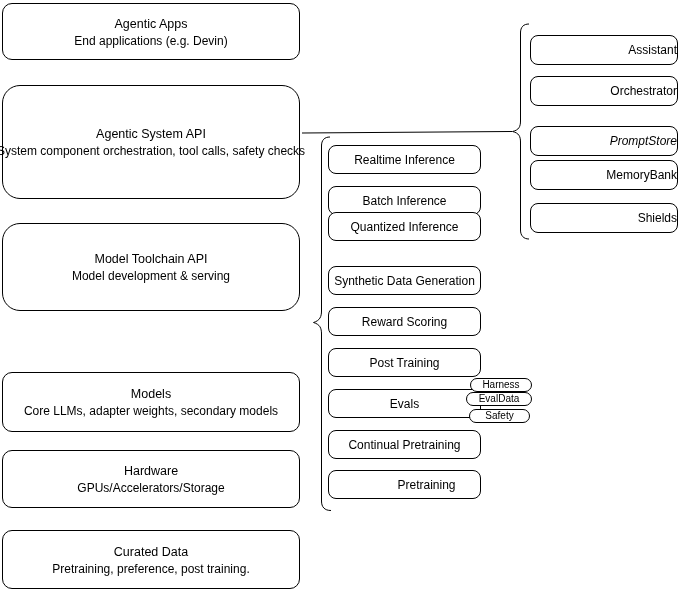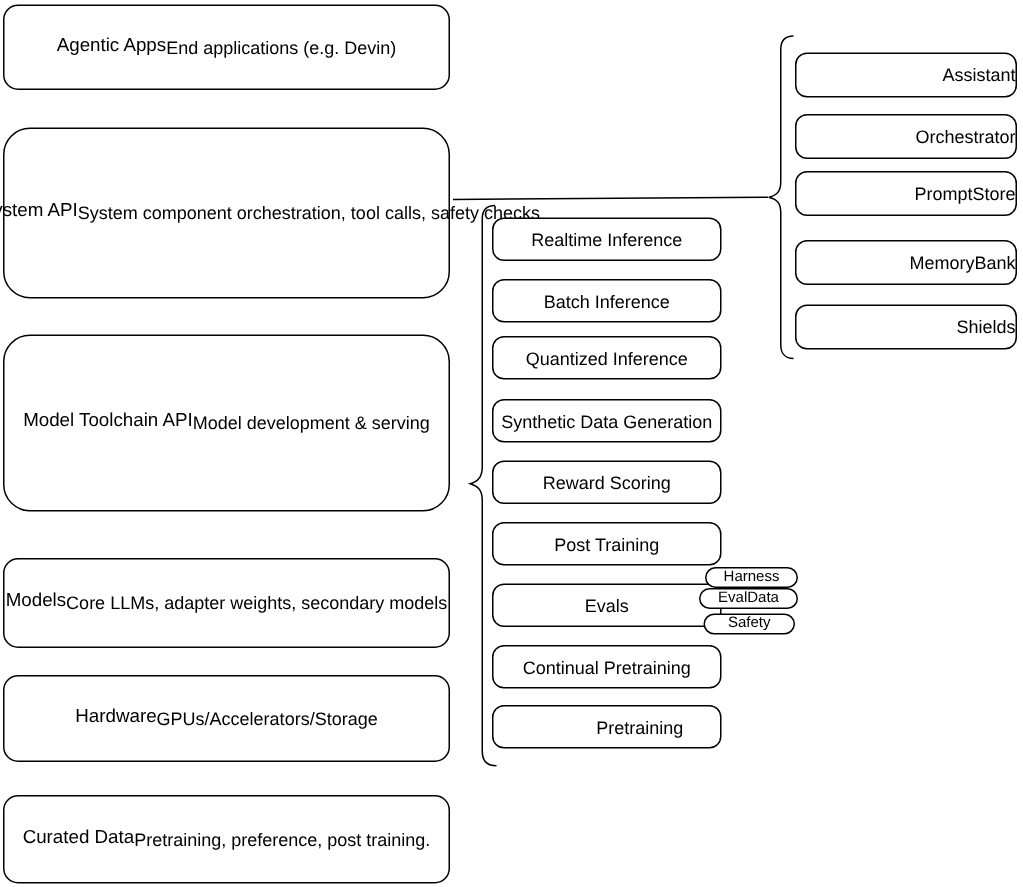--- a/index.html
+++ b/index.html
@@ -24,20 +24,21 @@
     pointer-events: none;
   }
   .lbox {
     position: absolute;
     left: 2px;
     width: 298px;
     border: 1px solid #000000;
     border-radius: 10px;
     background: #ffffff;
     display: flex;
+    flex-direction: column;
     align-items: center;
     justify-content: center;
     text-align: center;
   }
   .lbox.big { border-radius: 18px; }
   .ltitle {
     font-size: 12.5px;
     line-height: 15px;
     margin-bottom: 3px;
     white-space: nowrap;
@@ -106,21 +107,21 @@
   <div class="lbox" style="top:3px; height:57px;">
     <div class="ltitle">Agentic Apps</div>
     <div class="lsub">End applications (e.g. Devin)</div>
   </div>
 
   <div class="lbox big" style="top:85px; height:114px;">
     <div class="ltitle">Agentic System API</div>
     <div class="lsub">System component orchestration, tool calls, safety checks</div>
   </div>
 
-  <div class="lbox big" style="top:223px; height:118px;">
+  <div class="lbox big" style="top:223px; height:88px;">
     <div class="ltitle">Model Toolchain API</div>
     <div class="lsub">Model development &amp; serving</div>
   </div>
 
   <div class="lbox" style="top:372px; height:60px;">
     <div class="ltitle">Models</div>
     <div class="lsub">Core LLMs, adapter weights, secondary models</div>
   </div>
 
   <div class="lbox" style="top:450px; height:58px;">
@@ -132,21 +133,21 @@
     <div class="ltitle">Curated Data</div>
     <div class="lsub">Pretraining, preference, post training.</div>
   </div>
 
   <div class="mbox" style="top:145px;">
     <span>Realtime Inference</span>
   </div>
   <div class="mbox" style="top:186px;">
     <span>Batch Inference</span>
   </div>
-  <div class="mbox" style="top:224px;">
+  <div class="mbox" style="top:212px;">
     <span>Quantized Inference</span>
   </div>
   <div class="mbox" style="top:266px;">
     <span>Synthetic Data Generation</span>
   </div>
   <div class="mbox" style="top:307px;">
     <span>Reward Scoring</span>
   </div>
   <div class="mbox" style="top:348px;">
     <span>Post Training</span>
@@ -170,21 +171,21 @@
   <div class="pill" style="left:469px; top:409px; width:61px; height:14px;">
     <span>Safety</span>
   </div>
 
   <div class="rbox" style="top:35px;">
     <span>Assistant</span>
   </div>
   <div class="rbox" style="top:76px;">
     <span>Orchestrator</span>
   </div>
-  <div class="rbox" style="top:114px;">
+  <div class="rbox" style="top:126px;font-style:italic;">
     <span>PromptStore</span>
   </div>
   <div class="rbox" style="top:160px;padding-left:47px;">
     <span>MemoryBank</span>
   </div>
   <div class="rbox" style="top:203px;">
     <span>Shields</span>
   </div>
 
 </div>

